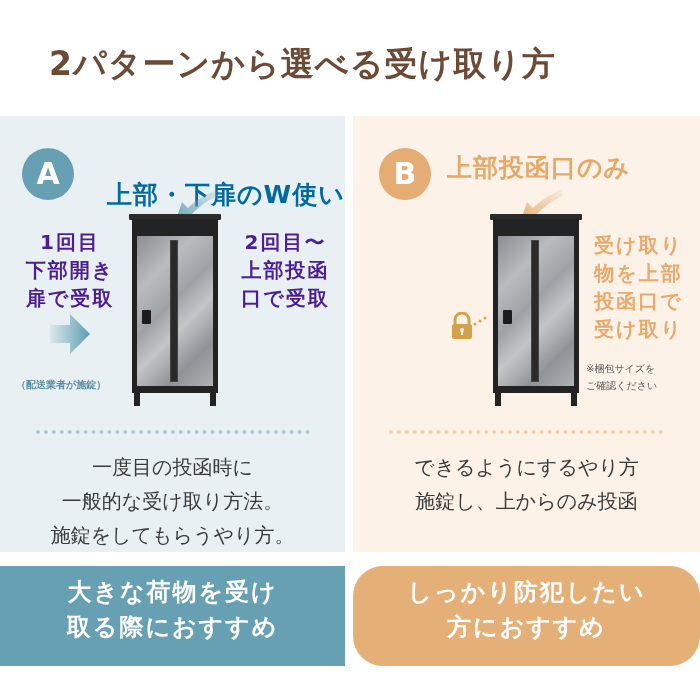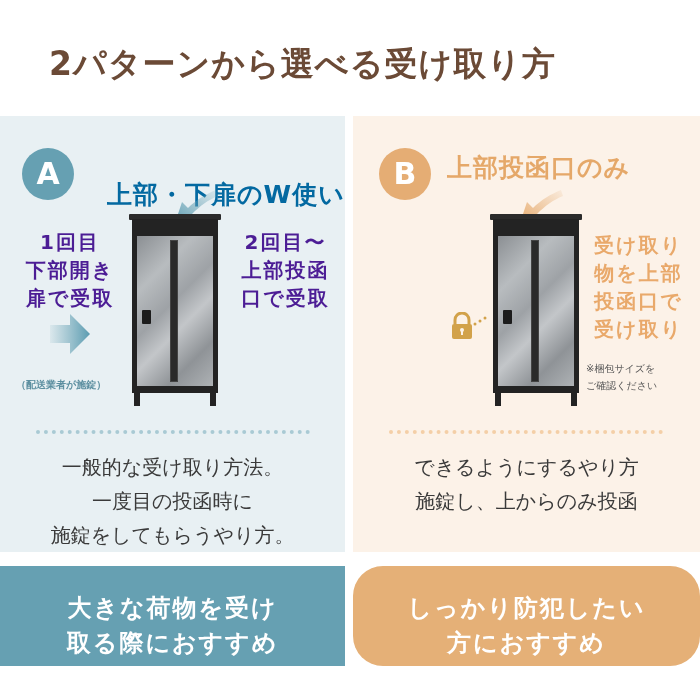--- a/index.html
+++ b/index.html
@@ -58,21 +58,21 @@
   .lock-icon { position: absolute; left: 98px; top: 196px; }
   .panel-b .right-note { left: 228px; top: 115px; width: 115px; color: #e9a96b; }
   .panel-b .note2 { position: absolute; left: 233px; top: 244px; width: 115px; text-align: left; font-size: 10px; color: #555; line-height: 17px; }
 
   .dots { position: absolute; top: 314px; height: 3px; border-top: 4px dotted; }
   .panel-a .dots { left: 36px; width: 274px; border-color: #a9cad4; }
   .panel-b .dots { left: 36px; width: 274px; border-color: #f4cfa7; }
 
   .desc { position: absolute; top: 334px; width: 100%; text-align: center; font-size: 20px; line-height: 34px; color: #3a3a3a; }
 
-  .footer { position: absolute; top: 566px; width: 345px; height: 100px; color: #fff; font-size: 24px; font-weight: bold; text-align: center; line-height: 35px; padding-top: 25px; letter-spacing: 2px; }
+  .footer { position: absolute; top: 566px; width: 345px; height: 100px; color: #fff; font-size: 24px; font-weight: bold; text-align: center; line-height: 35px; padding-top: 9px; letter-spacing: 2px; }
   .footer-a { left: 0; background: #66a0b2; }
   .footer-b { left: 353px; width: 347px; background: #e5b077; border-radius: 30px; }
 </style>
 </head>
 <body>
 
 <div class="title">2パターンから選べる受け取り方</div>
 
 <div class="panel panel-a">
   <div class="badge">A</div>
@@ -118,22 +118,22 @@
 
   <div class="side-text right-note">
     <div>2回目〜</div>
     <div>上部投函</div>
     <div>口で受取</div>
   </div>
 
   <div class="dots"></div>
 
   <div class="desc">
+    <div>一度目の投函時に</div>
     <div>一般的な受け取り方法。</div>
-    <div>一度目の投函時に</div>
     <div>施錠をしてもらうやり方。</div>
   </div>
 </div>
 
 <div class="panel panel-b">
   <div class="badge">B</div>
   <div class="heading">上部投函口のみ</div>
 
   <svg class="drop-arrow" width="50" height="40" viewBox="0 0 50 40">
     <defs>

